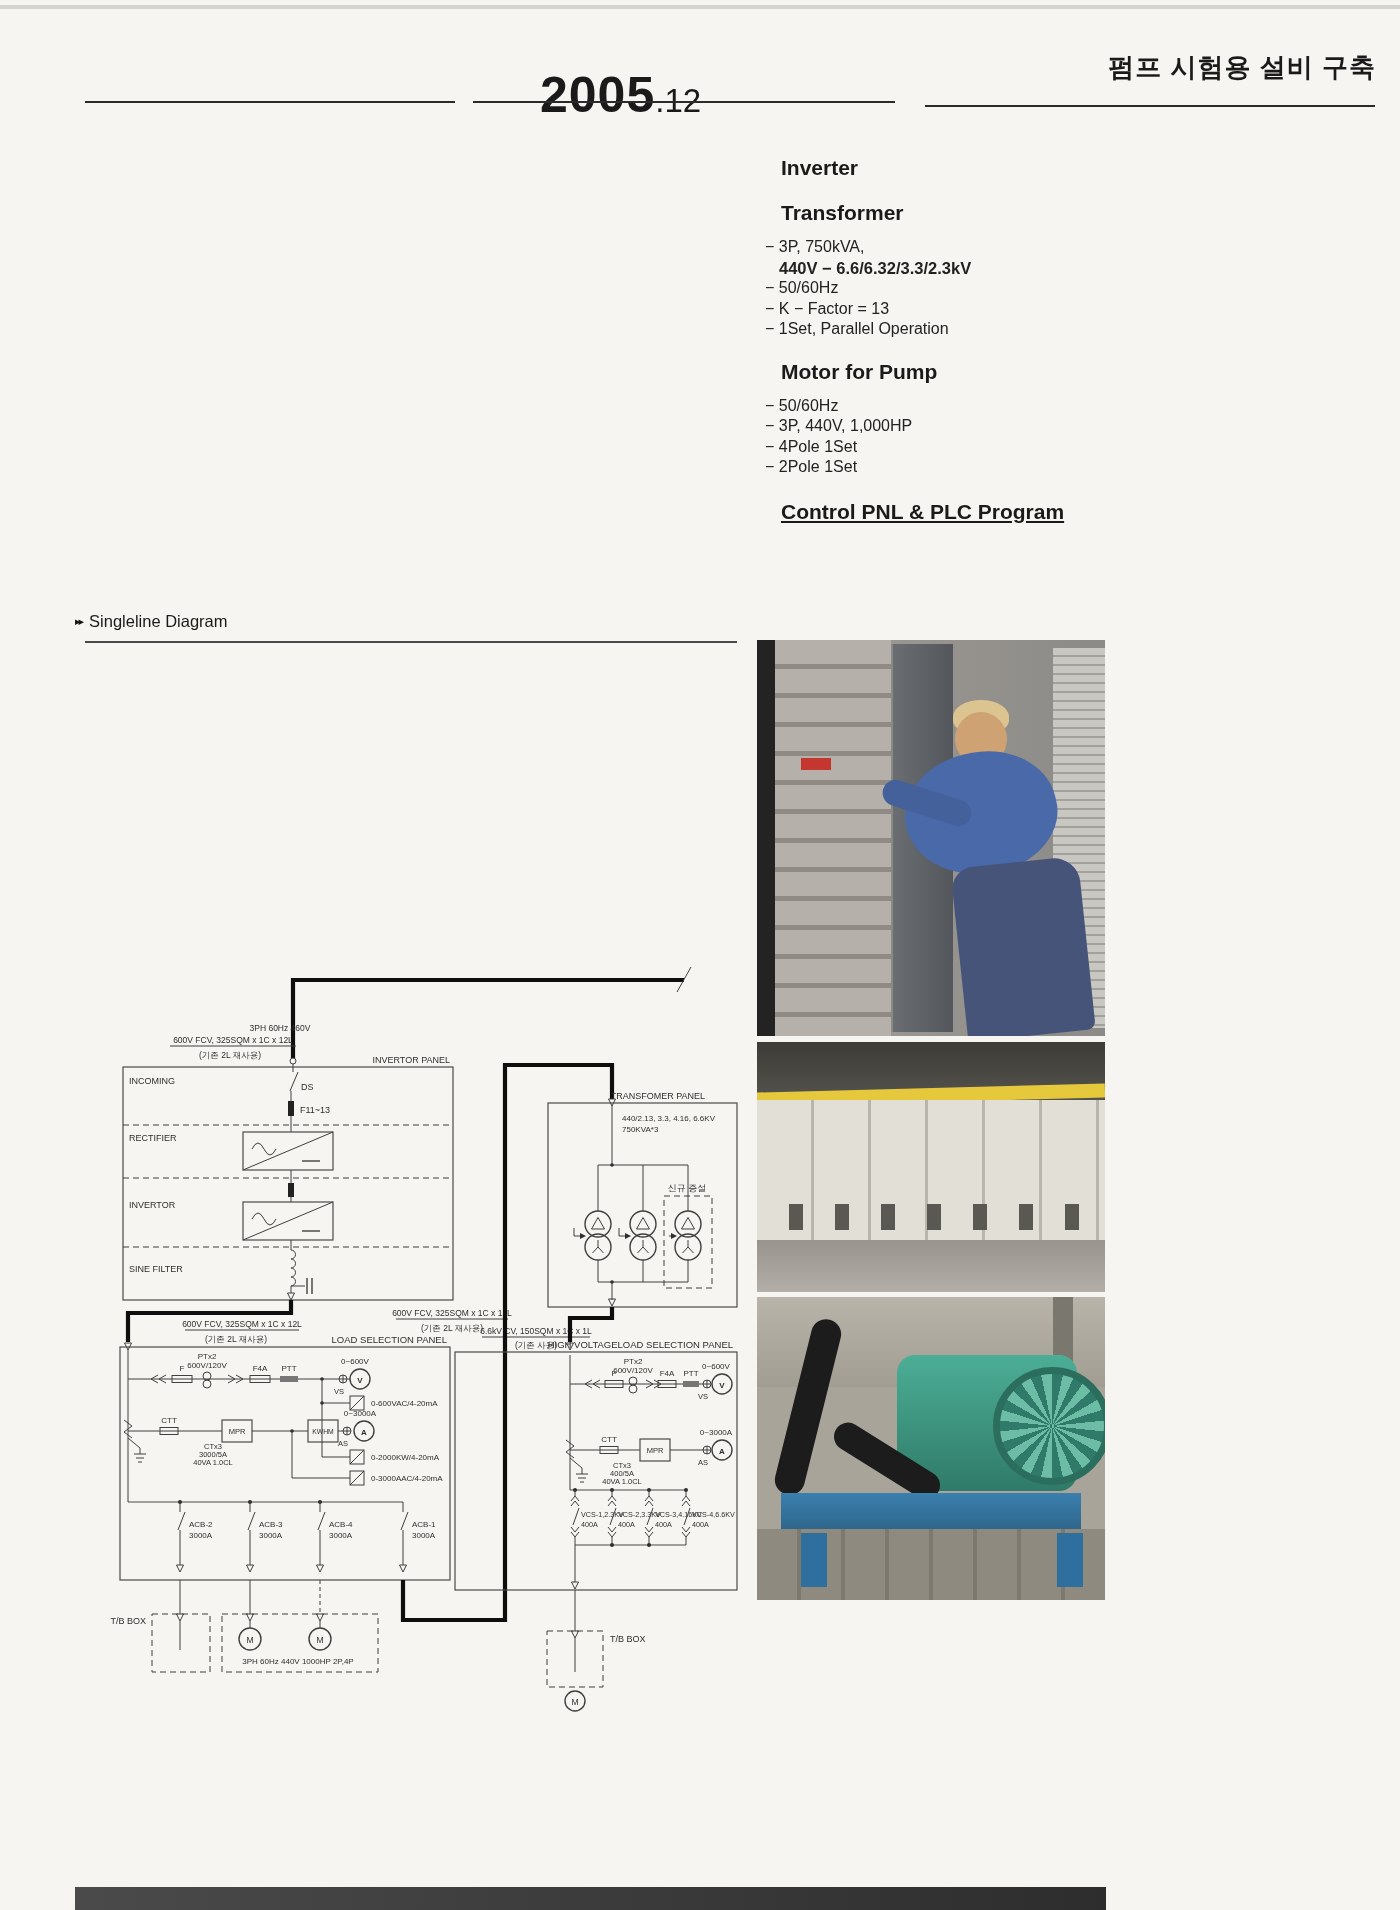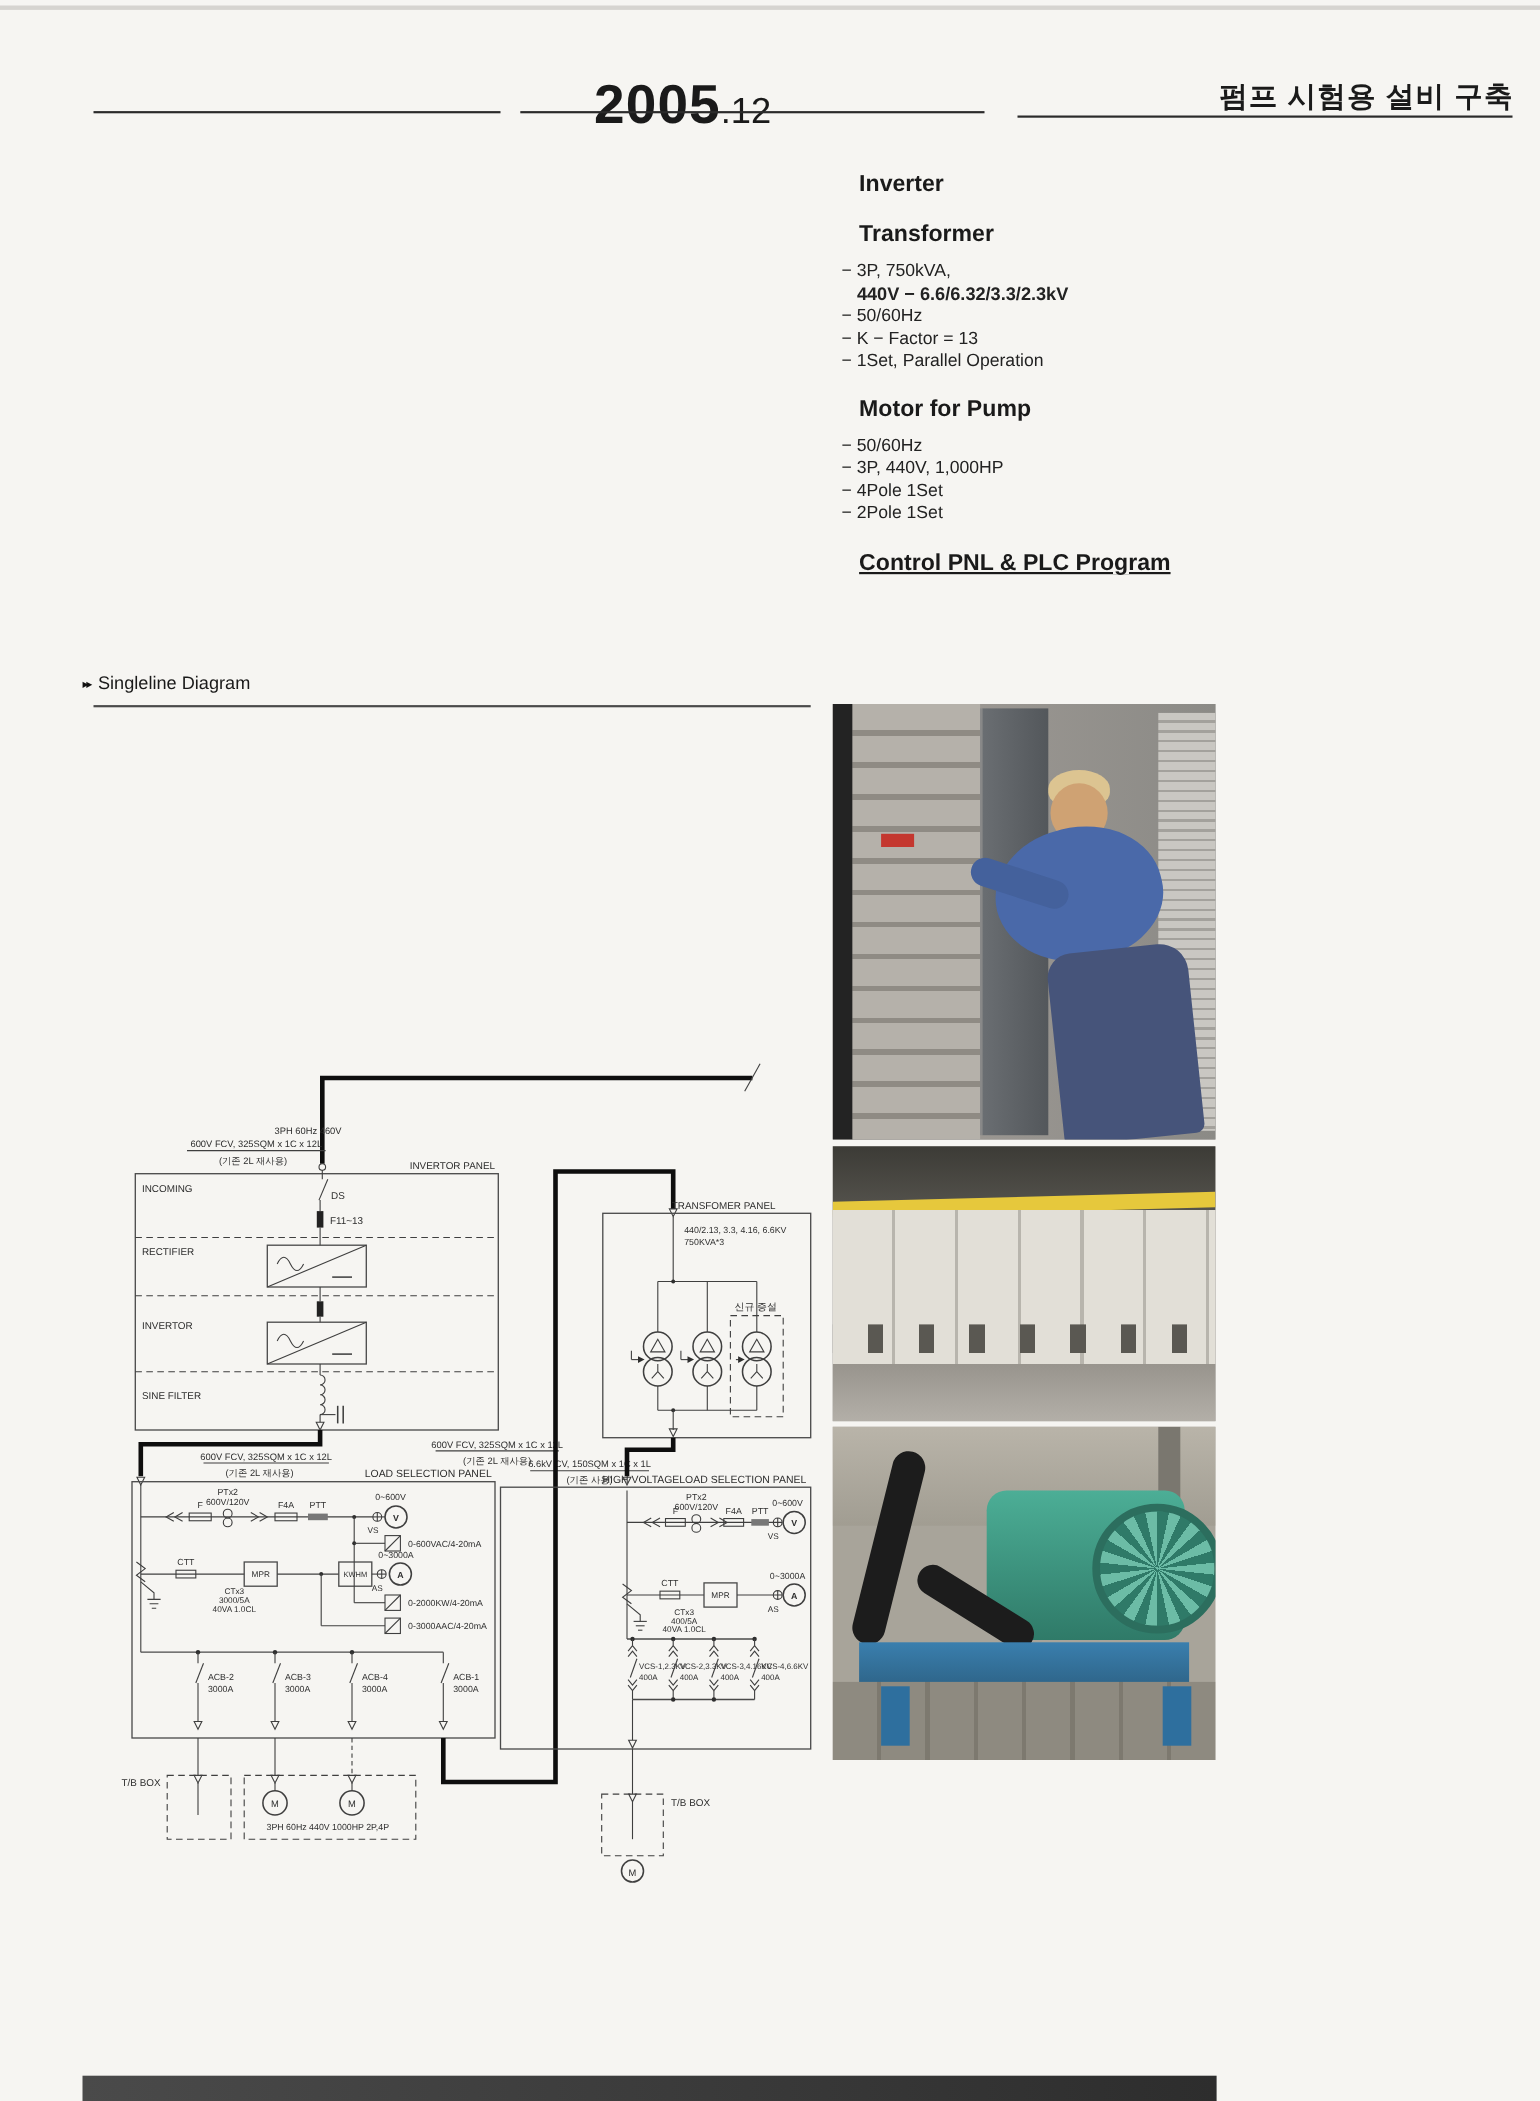--- a/index.html
+++ b/index.html
@@ -9,21 +9,21 @@
     font-family:"Liberation Sans",sans-serif;
     color:#1a1a1a;overflow:hidden;
   }
   .abs{position:absolute;}
   
   .top-edge{left:0;top:5px;width:1400px;height:4px;background:#d6d4d0;}
   .rule{height:2px;background:#2b2b2b;}
   .date-wrap{left:540px;top:34px;display:flex;align-items:baseline;}
   .date-year{font-size:50px;font-weight:bold;letter-spacing:1px;margin-top:32px;}
   .date-month{font-size:33px;font-weight:normal;}
-  .kr-title{left:900px;top:50px;width:476px;text-align:right;font-size:26px;font-weight:bold;letter-spacing:1px;margin-top:20px;}
+  .kr-title{left:900px;top:50px;width:476px;text-align:right;font-size:26px;font-weight:bold;letter-spacing:1px;}
   
   .specs{left:765px;top:126px;width:340px;}
   .spec-title{font-size:23px;font-weight:bold;line-height:26px;padding-left:16px;}
   .spec-h{font-size:21px;font-weight:bold;padding-left:16px;}
   .spec-item{font-size:16px;line-height:20.5px;color:#222;}
   .spec-item.bold{font-weight:bold;padding-left:14px;font-size:16.5px;}
   .control-h{font-size:21px;font-weight:bold;padding-left:16px;text-decoration:underline;}
   
   .sld-head{left:75px;top:612px;display:flex;align-items:center;gap:7px;font-size:16.5px;}
   .sld-marker{font-size:11px;letter-spacing:-2px;color:#111;}

